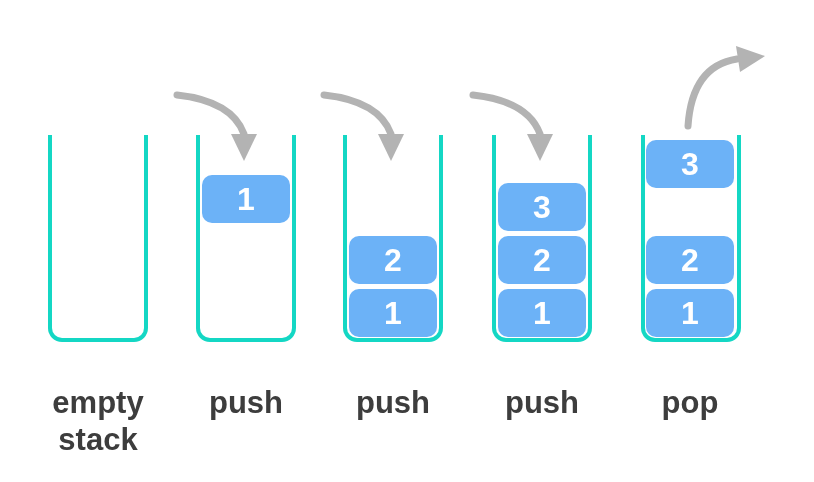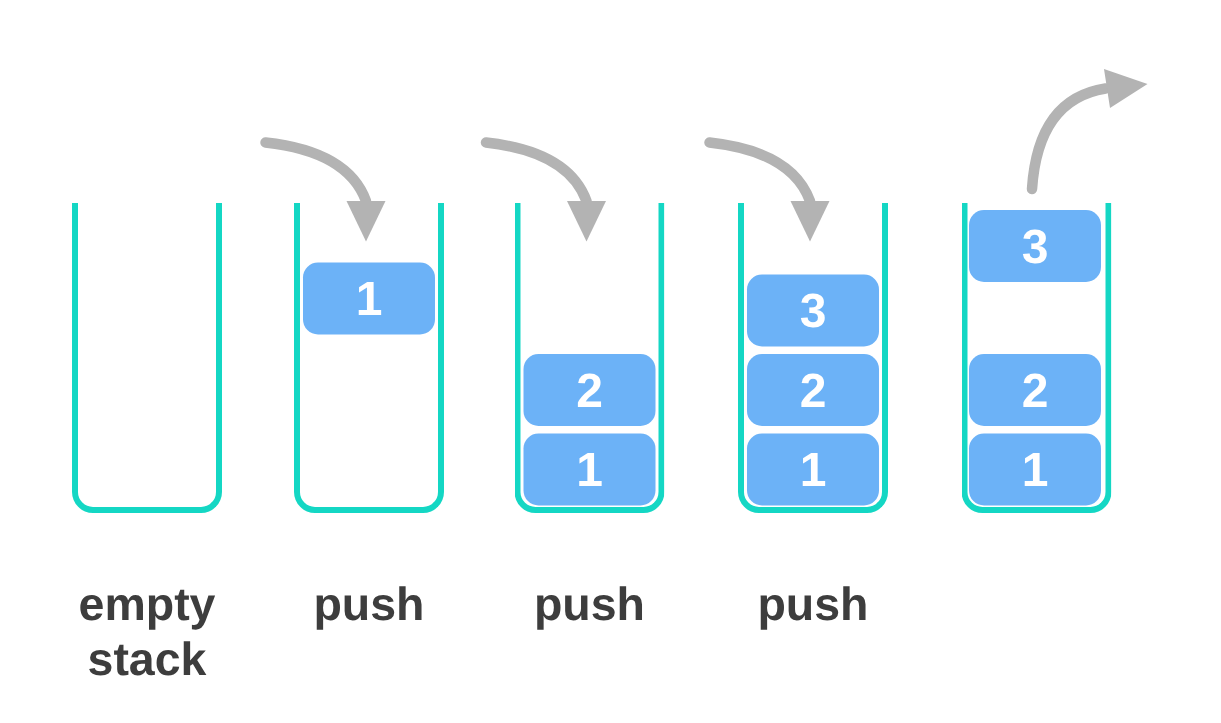--- a/index.html
+++ b/index.html
@@ -106,14 +106,15 @@
   <div class="b p4b2">1</div>
   <div class="lbl l4">push</div>
 
   <svg class="arrow a5" viewBox="0 0 95 88">
       <use href="#popArrowShape"></use>
     </svg>
   <div class="u s5c"></div>
   <div class="b p5b0">3</div>
   <div class="b p5b1">2</div>
   <div class="b p5b2">1</div>
+  <div class="lbl l5">pop</div>
 
 </div>
 
 </body></html>

